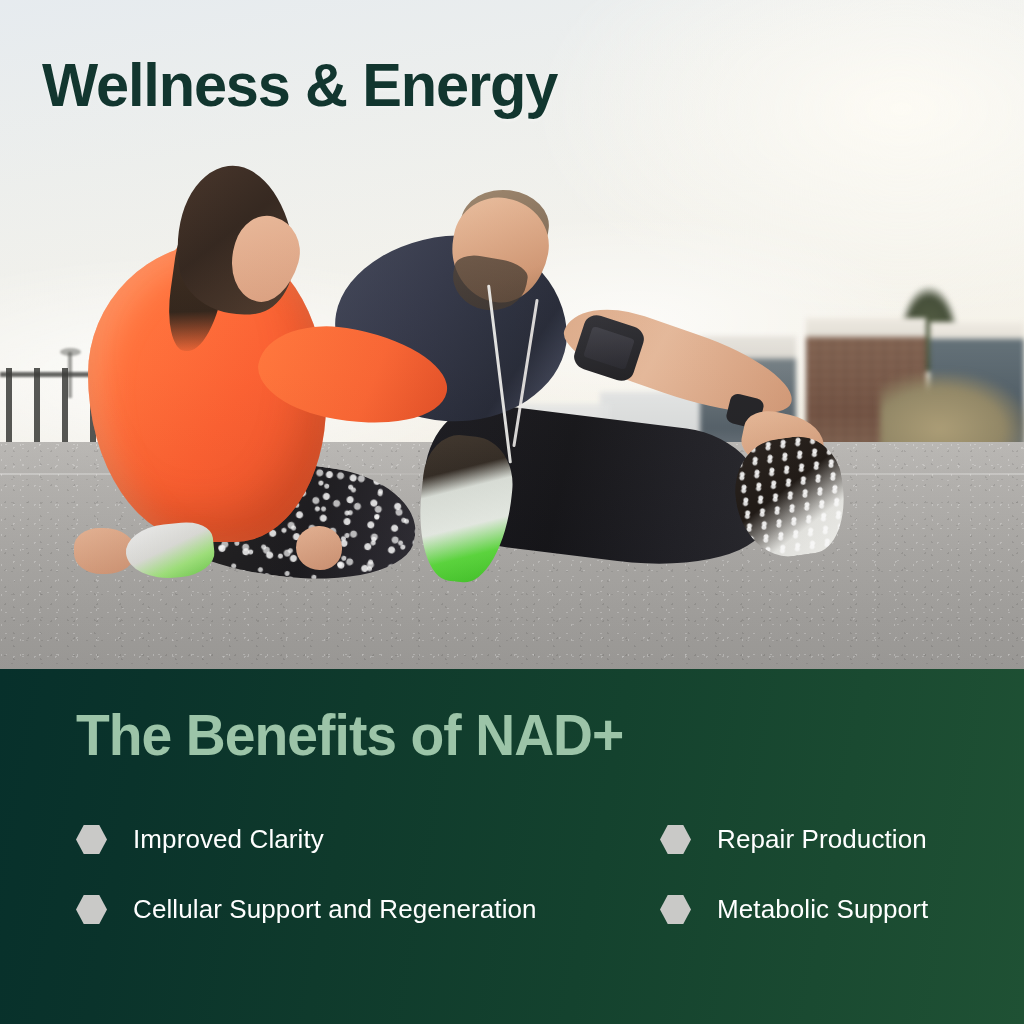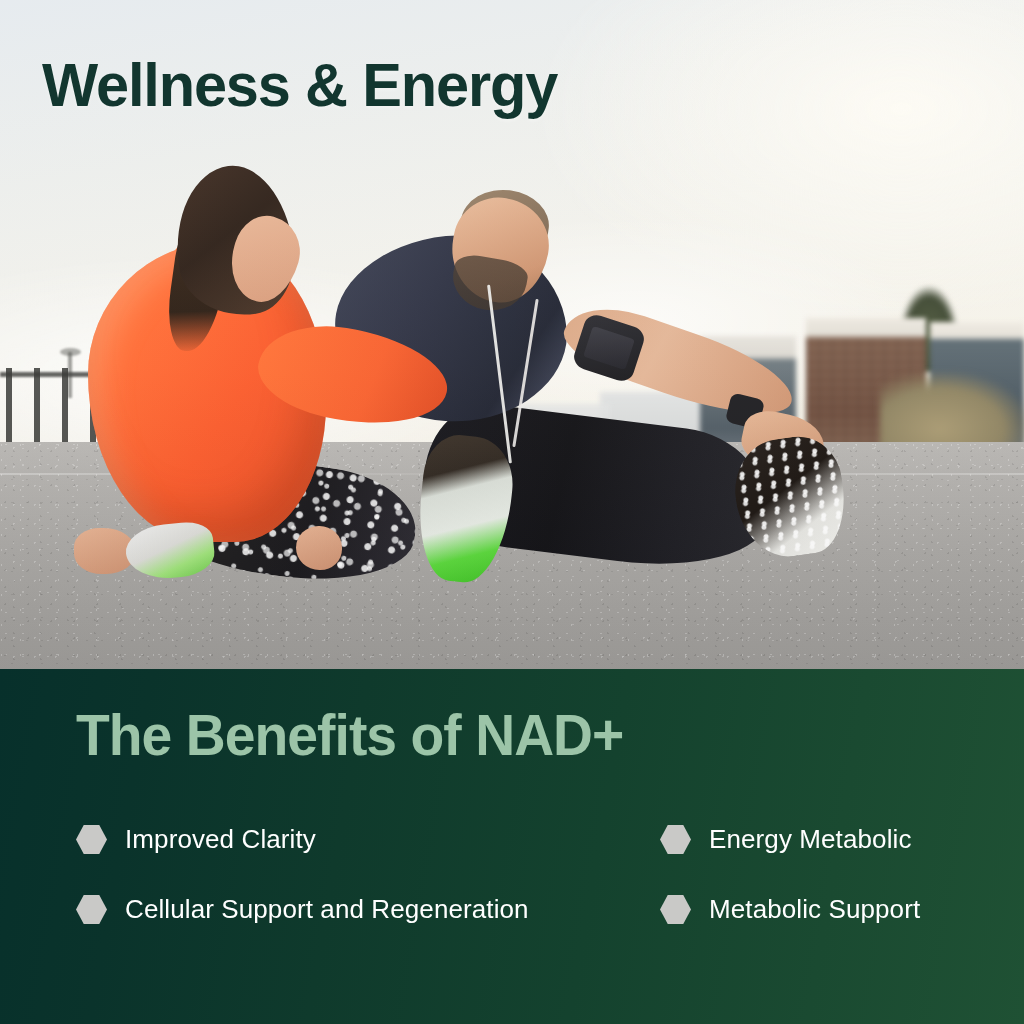--- a/index.html
+++ b/index.html
@@ -363,21 +363,21 @@
     width: 900px;
     display: grid;
     grid-template-columns: 584px 316px;
     grid-auto-rows: 70px;
     align-items: start;
   }
 
   .benefit {
     display: flex;
     align-items: center;
-    gap: 18px;
+    gap: 26px;
   }
 
   .hex {
     flex: 0 0 auto;
     width: 31px;
     height: 31px;
     background: #c9c9c7;
     clip-path: polygon(25% 3%, 75% 3%, 100% 50%, 75% 97%, 25% 97%, 0% 50%);
   }
 
@@ -459,21 +459,21 @@
 
   <h2 class="panel-title">The Benefits of NAD+</h2>
 
   <div class="benefits">
     <div class="benefit">
       <span class="hex"></span>
       <span class="benefit-label">Improved Clarity</span>
     </div>
     <div class="benefit">
       <span class="hex"></span>
-      <span class="benefit-label">Energy Metabolic</span>
+      <span class="benefit-label">Repair Production</span>
     </div>
     <div class="benefit">
       <span class="hex"></span>
       <span class="benefit-label">Cellular Support and Regeneration</span>
     </div>
     <div class="benefit">
       <span class="hex"></span>
       <span class="benefit-label">Metabolic Support</span>
     </div>
   </div>

